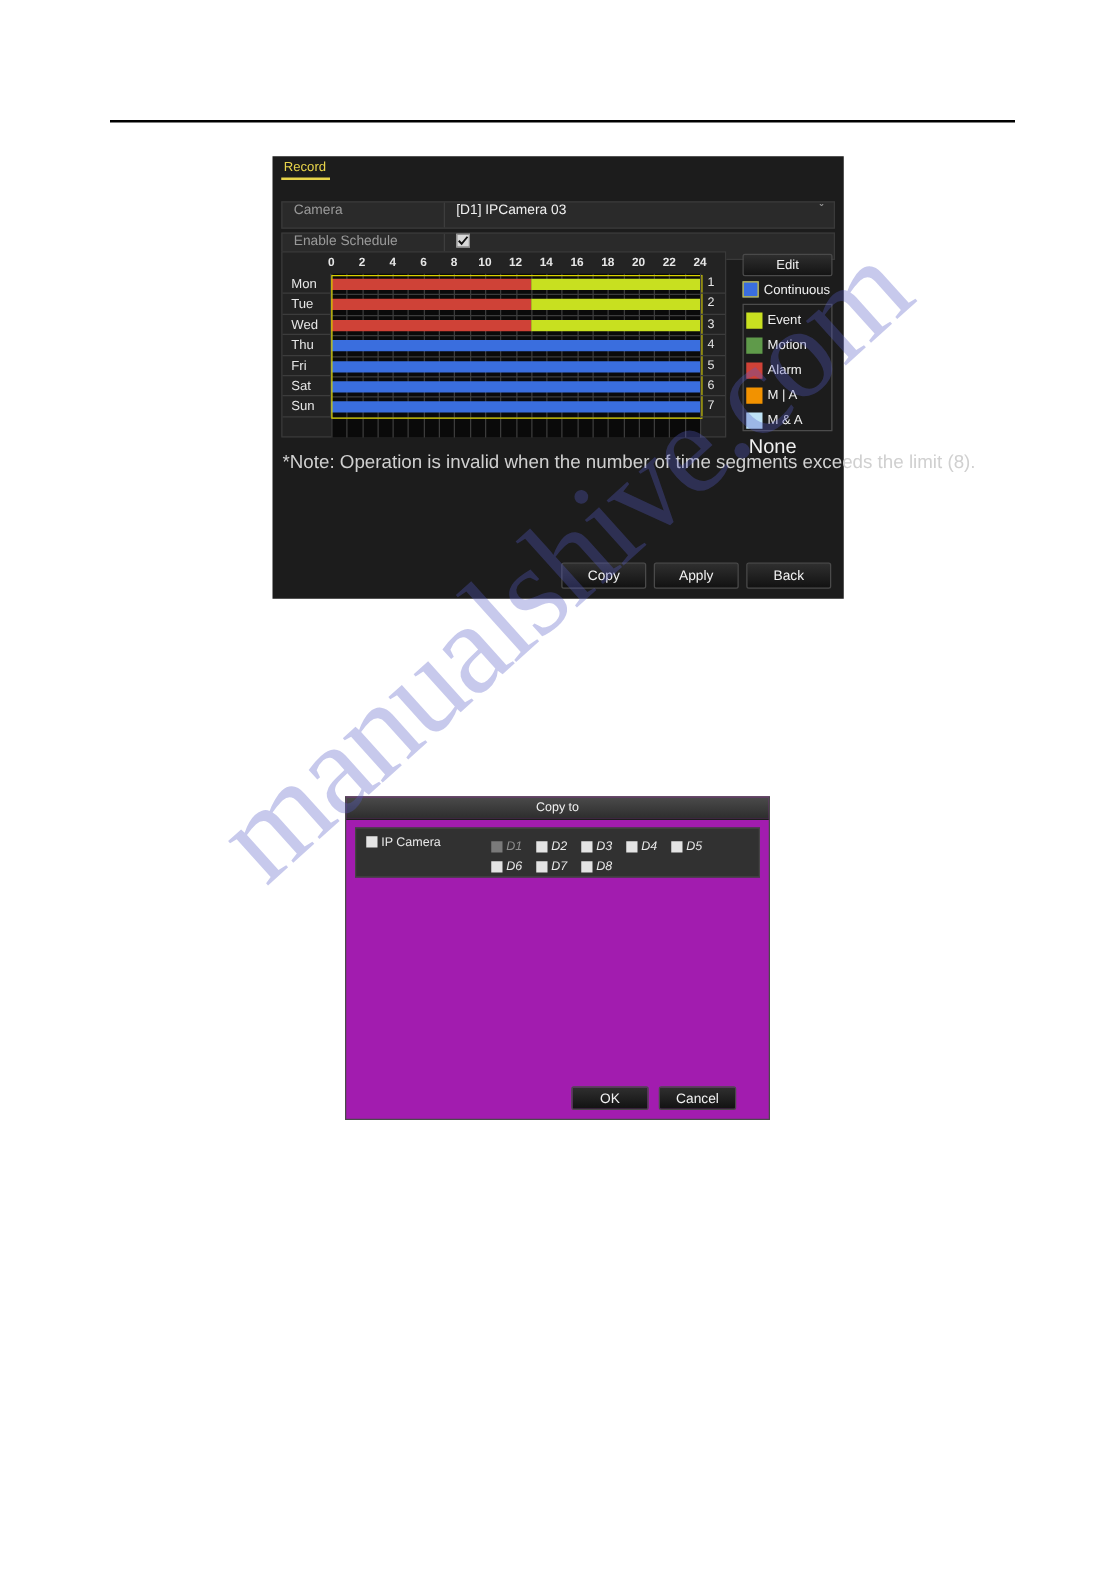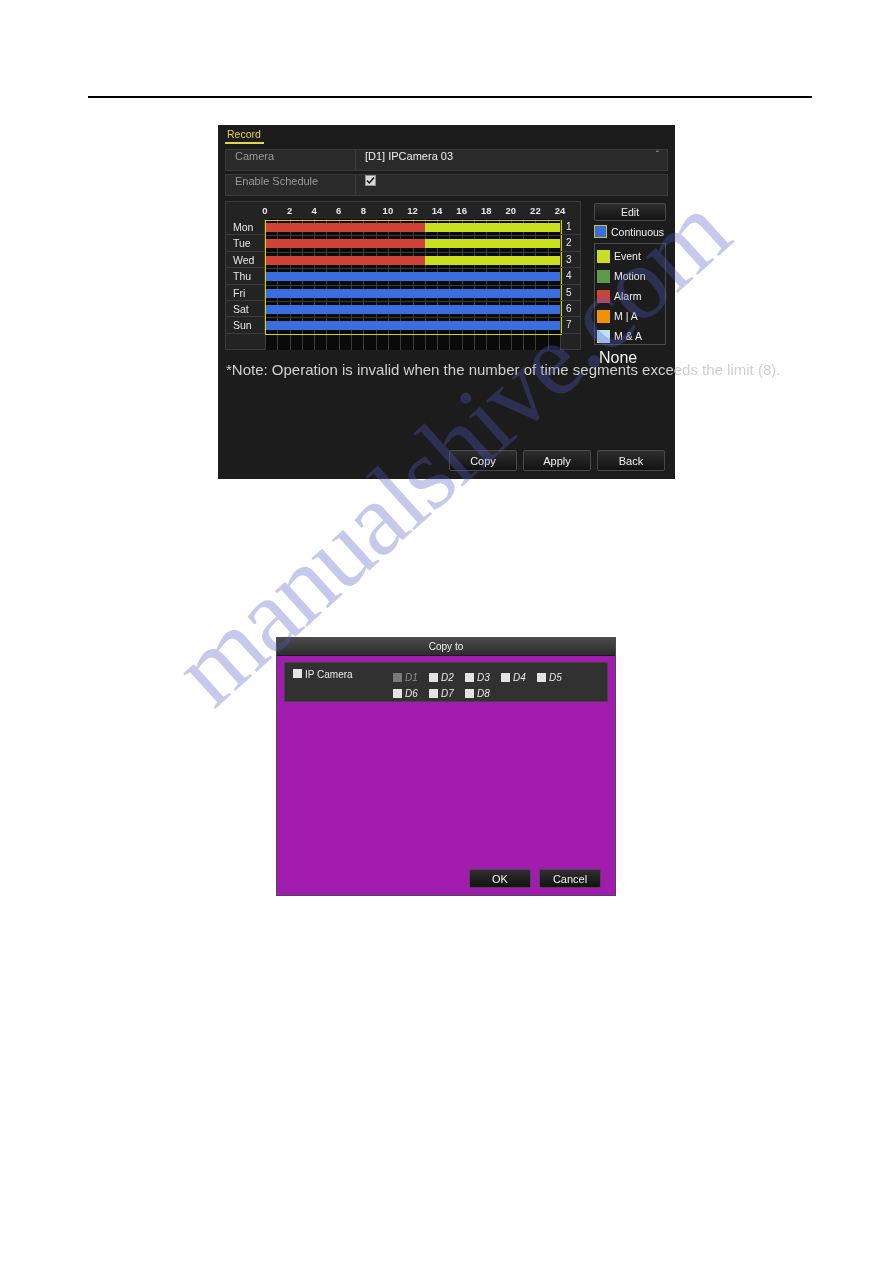--- a/index.html
+++ b/index.html
@@ -58,21 +58,21 @@
     width: 457px;
     height: 354px;
     background: #1c1c1c;
     color: #d6d6d6;
     font-size: 11px;
     z-index: 10;
     box-sizing: border-box;
   }
 
   .tabstrip {
-    height: 24px;
+    height: 36px;
     padding: 3px 0 4px 7px;
     box-sizing: border-box;
   }
   .tab-active {
     display: inline-block;
     color: #e8d44a;
     font-size: 10.5px;
     padding: 0 3px 2px 2px;
     border-bottom: 2px solid #e8d44a;
     line-height: 12px;
@@ -405,21 +405,21 @@
   .cb-sq.disabled { background: #7a7a7a; }
   .dev-item.disabled { color: #8d8d8d; }
   #copy-footer {
     position: absolute;
     left: 0;
     bottom: 7px;
     width: 100%;
     display: flex;
     justify-content: flex-end;
     gap: 8px;
-    padding-right: 14px;
+    padding-right: 26px;
     box-sizing: border-box;
   }
   .btn-sm {
     width: 62px;
     height: 19px;
     background: linear-gradient(#2f2f2f, #121212);
     border: 1px solid #4a4a4a;
     border-radius: 2px;
     color: #f2f2f2;
     font-size: 11px;

